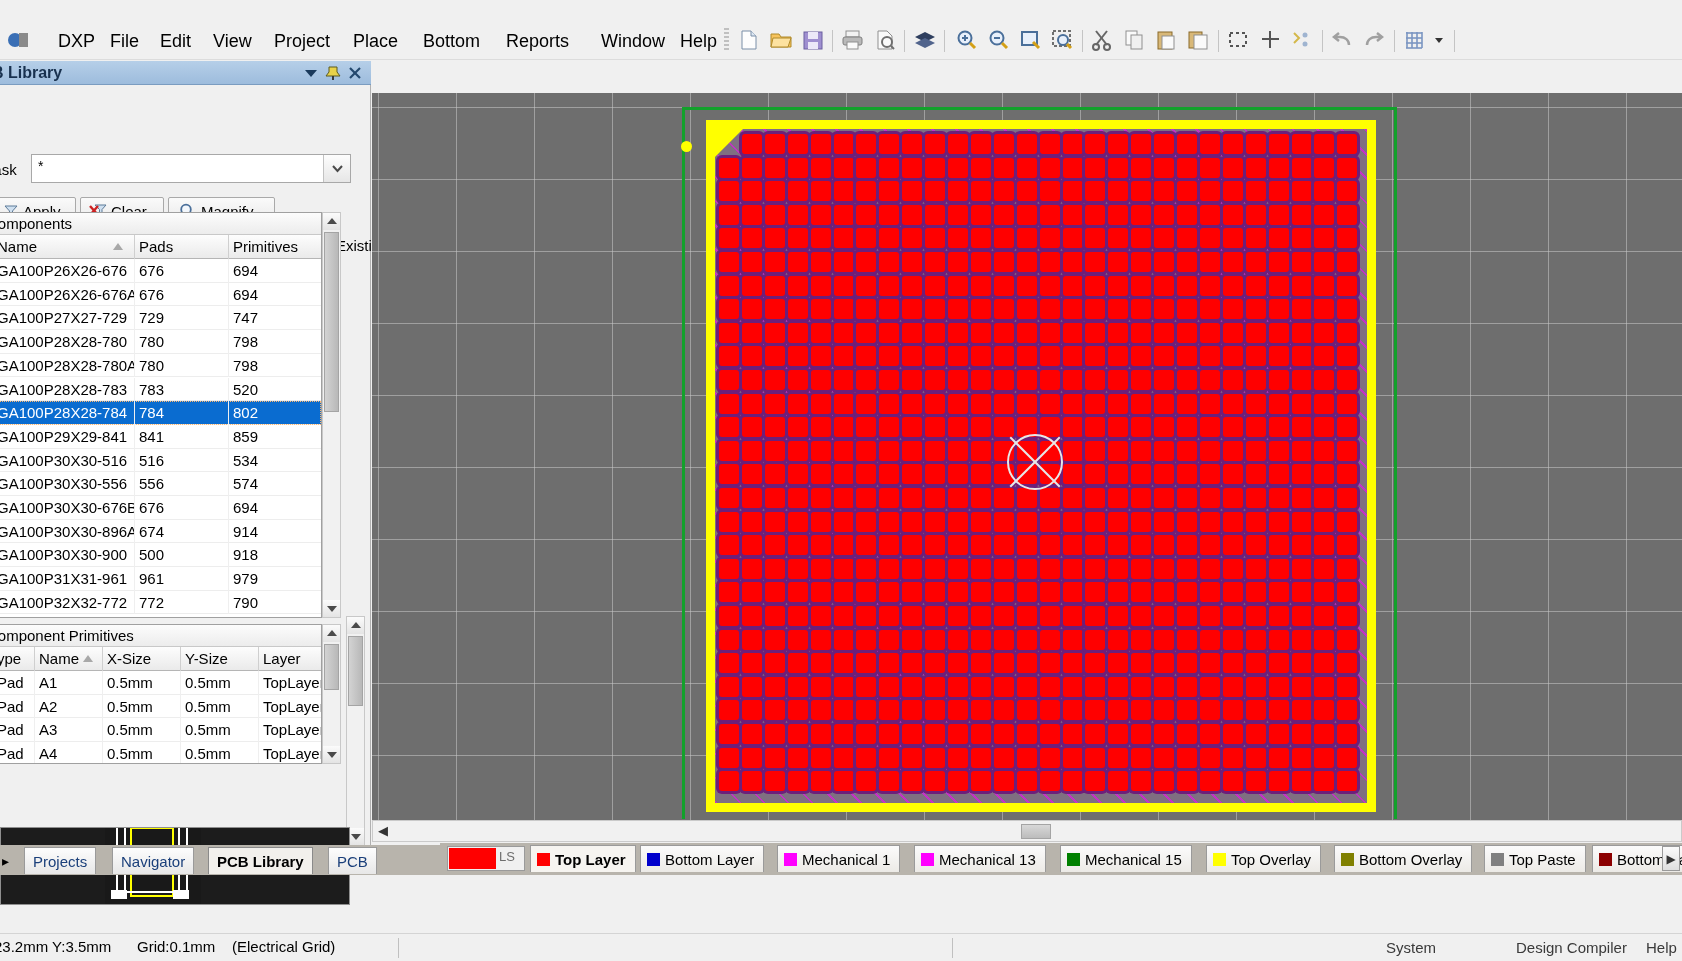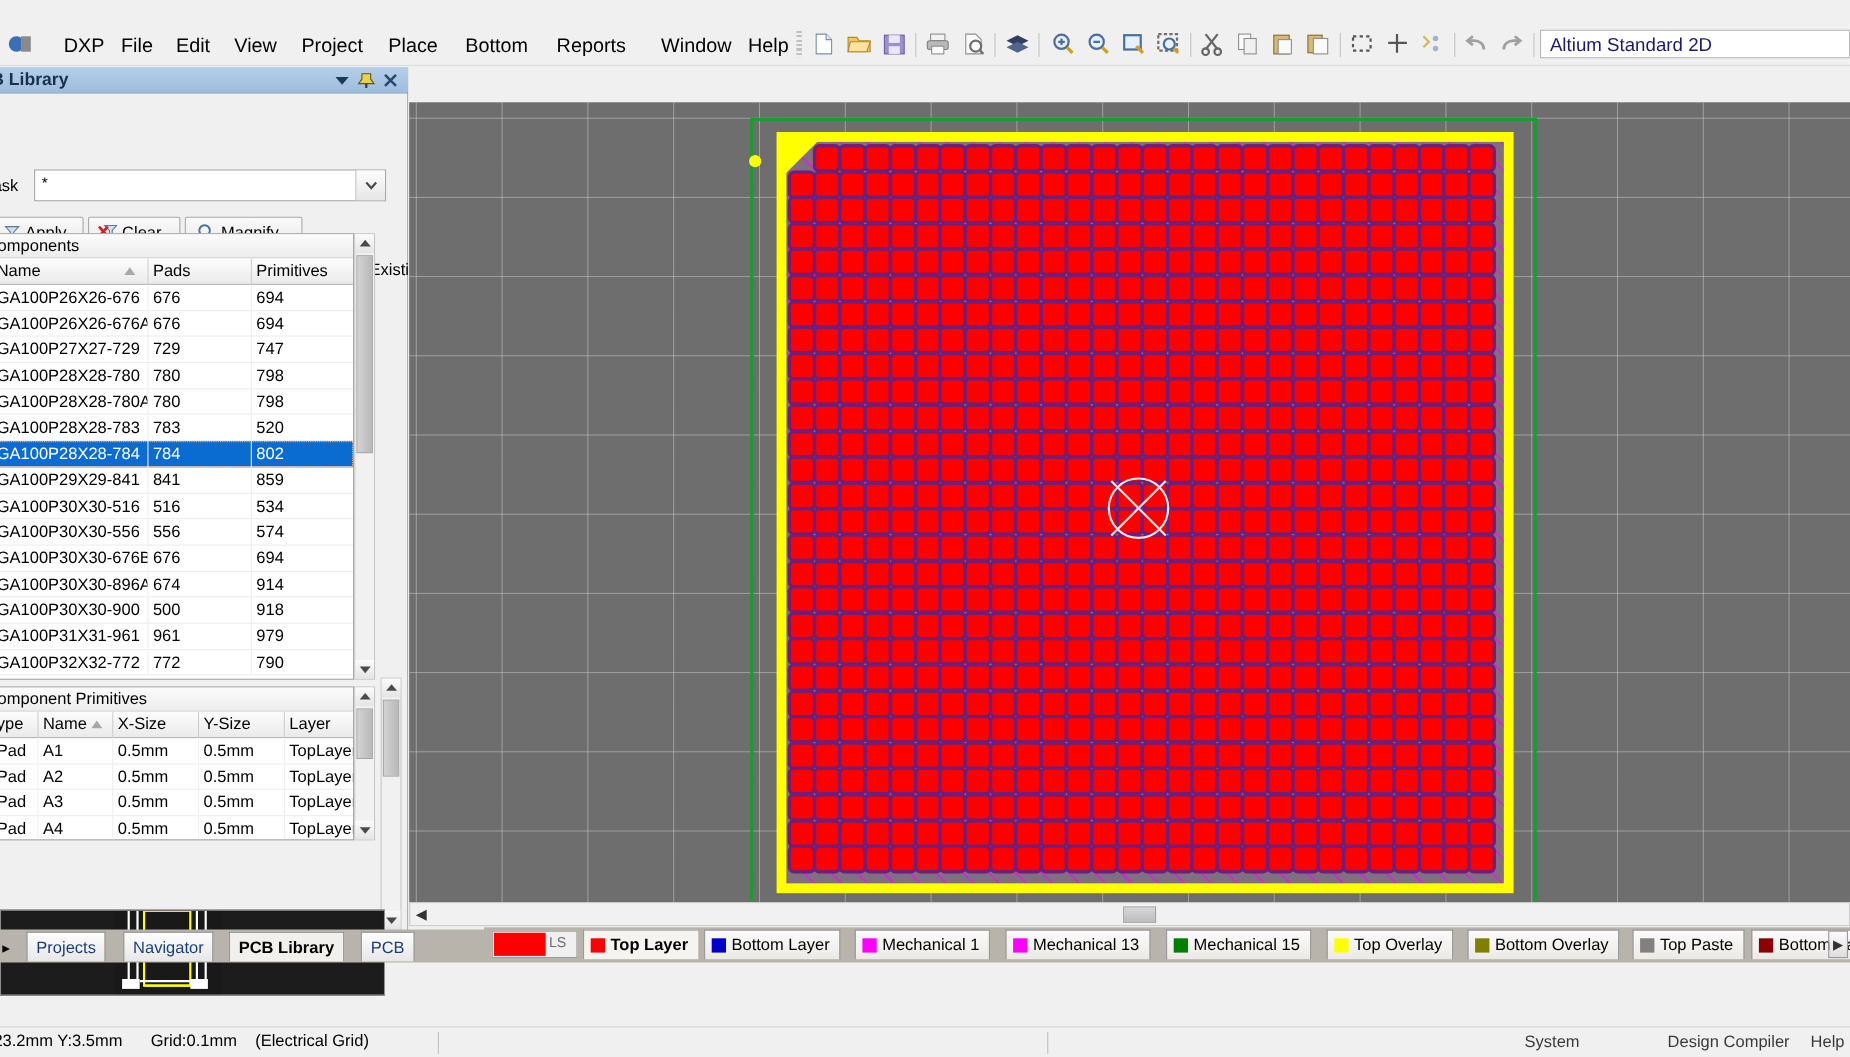--- a/index.html
+++ b/index.html
@@ -586,21 +586,20 @@
           <line x1="20" y1="4" x2="20" y2="20"></line>
       </g>
     </svg>
   </div>
   <div class="tb-ico" style="left:1430px;width:18px;">
     <svg width="18" height="24" viewBox="0 0 18 24">
         <polygon points="5,10 13,10 9,15" fill="#333"></polygon>
       </svg>
   </div>
   <div class="tb-sep" style="left:1454px;"></div>
-  <div class="cfgbox">Altium Standard 2D</div>
 
   <div class="panel">
 
     <div class="panel-title">
       <div class="ttl">B Library</div>
       <div class="pt-btn down">
         <svg width="18" height="18" viewBox="0 0 18 18">
             <polygon points="3,6 15,6 9,13" fill="#1a3a5c"></polygon>
           </svg>
       </div>

